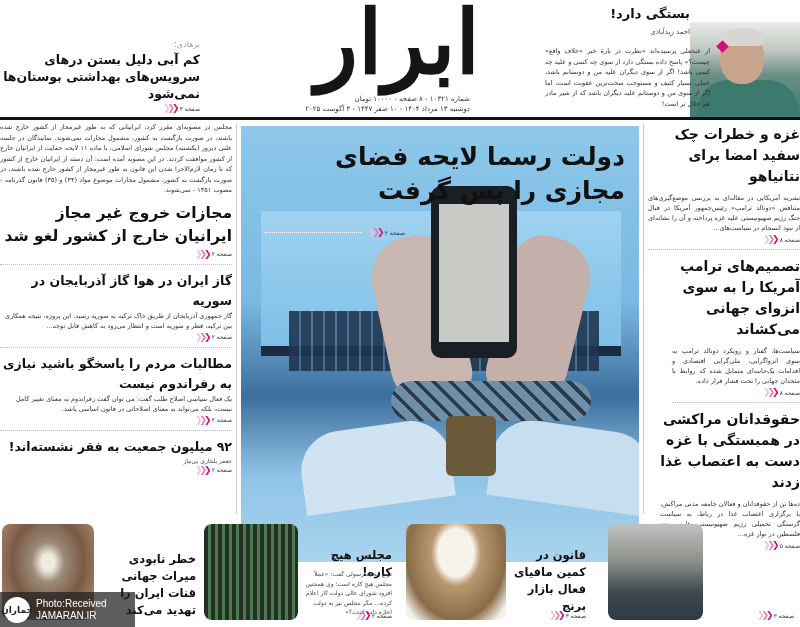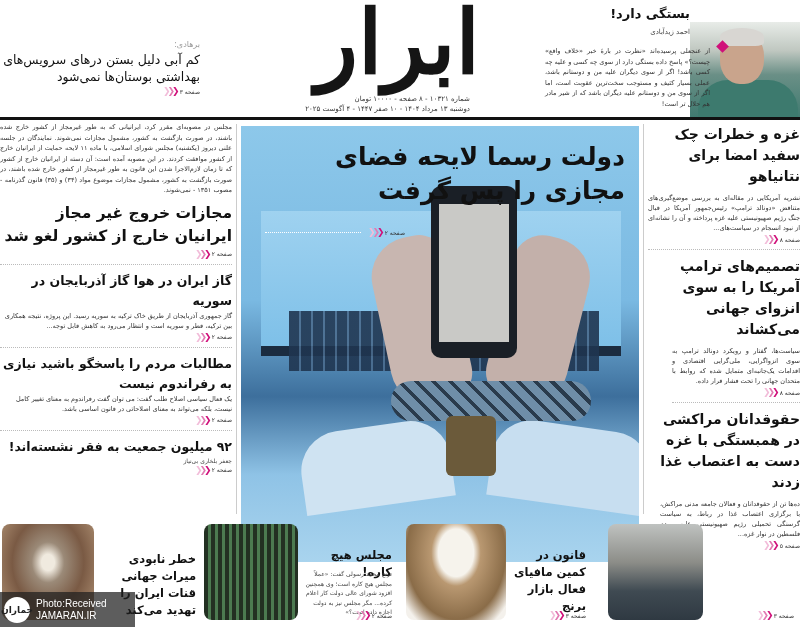--- a/index.html
+++ b/index.html
@@ -10,21 +10,21 @@
 
   
   .masthead { left: 0; top: 0; width: 800px; height: 118px; }
   .mast-rule { left: 0; top: 117px; width: 800px; height: 3px; background: #111; }
 
   .logo { left: 330px; top: -8px; width: 150px; height: 100px; font-family: "DejaVu Serif", serif; font-weight: bold; font-size: 88px; line-height: 100px; text-align: center; color: #151515; letter-spacing: -4px; }
   .issue-line { left: 290px; top: 94px; width: 180px; font-size: 7px; color: #333; text-align: right; line-height: 10px; }
 
   .top-left { left: 0; top: 40px; width: 200px; }
   .tl-kicker { font-size: 8px; color: #999; text-align: right; }
-  .tl-title { font-size: 12.5px; font-weight: normal; line-height: 17px; text-align: right; margin-top: 2px; }
+  .tl-title { font-size: 12.5px; font-weight: bold; line-height: 17px; text-align: right; margin-top: 2px; }
   .col-photo { left: 690px; top: 22px; width: 110px; height: 96px; background: linear-gradient(180deg,#e8ece8 0%,#bfc7c0 30%,#6a8f86 55%,#3f7a70 100%); border-radius: 0; overflow: hidden; }
   .col-face { position: absolute; left: 30px; top: 10px; width: 44px; height: 52px; border-radius: 45%; background: #c9a48c; }
   .col-hair { position: absolute; left: 30px; top: 6px; width: 44px; height: 18px; border-radius: 50% 50% 20% 20%; background: #d8d6d2; }
   .col-body { position: absolute; left: 8px; top: 58px; width: 100px; height: 50px; border-radius: 30px 30px 0 0; background: #3d7a6e; }
   .col-title { left: 600px; top: 6px; width: 90px; font-size: 13px; font-weight: bold; text-align: right; }
   .col-author { left: 610px; top: 28px; width: 80px; font-size: 7px; color: #444; text-align: right; }
   .col-diamond { left: 718px; top: 42px; width: 9px; height: 9px; background: #d0107a; transform: rotate(45deg); }
   .col-text { left: 545px; top: 46px; width: 165px; font-size: 6.5px; line-height: 10.5px; color: #333; text-align: justify; }
 
   

